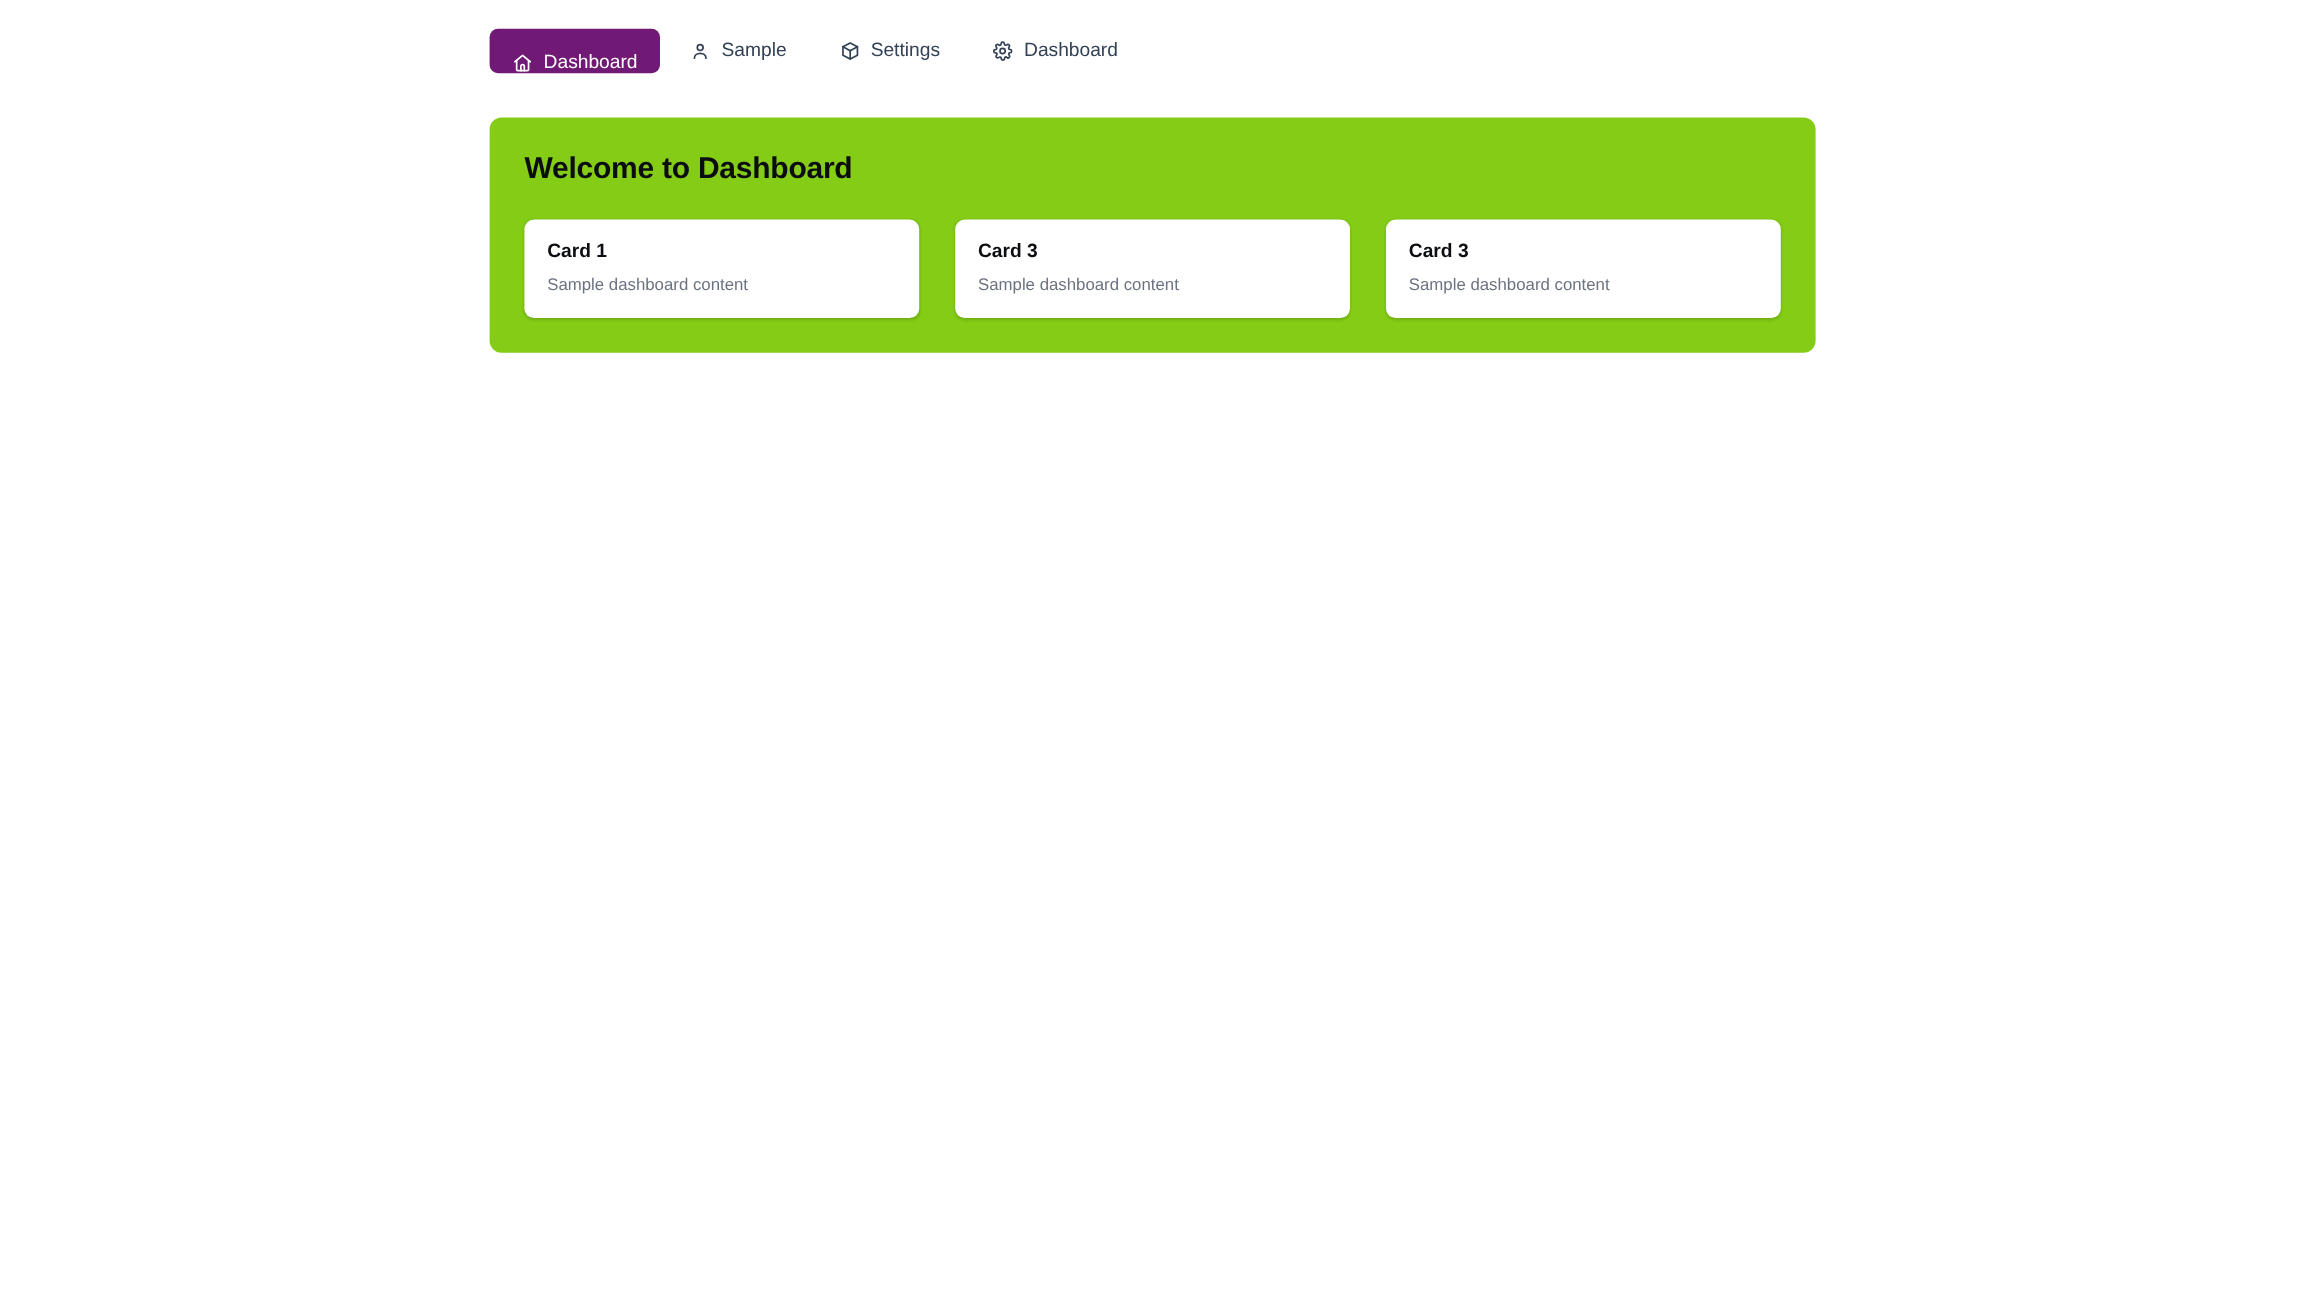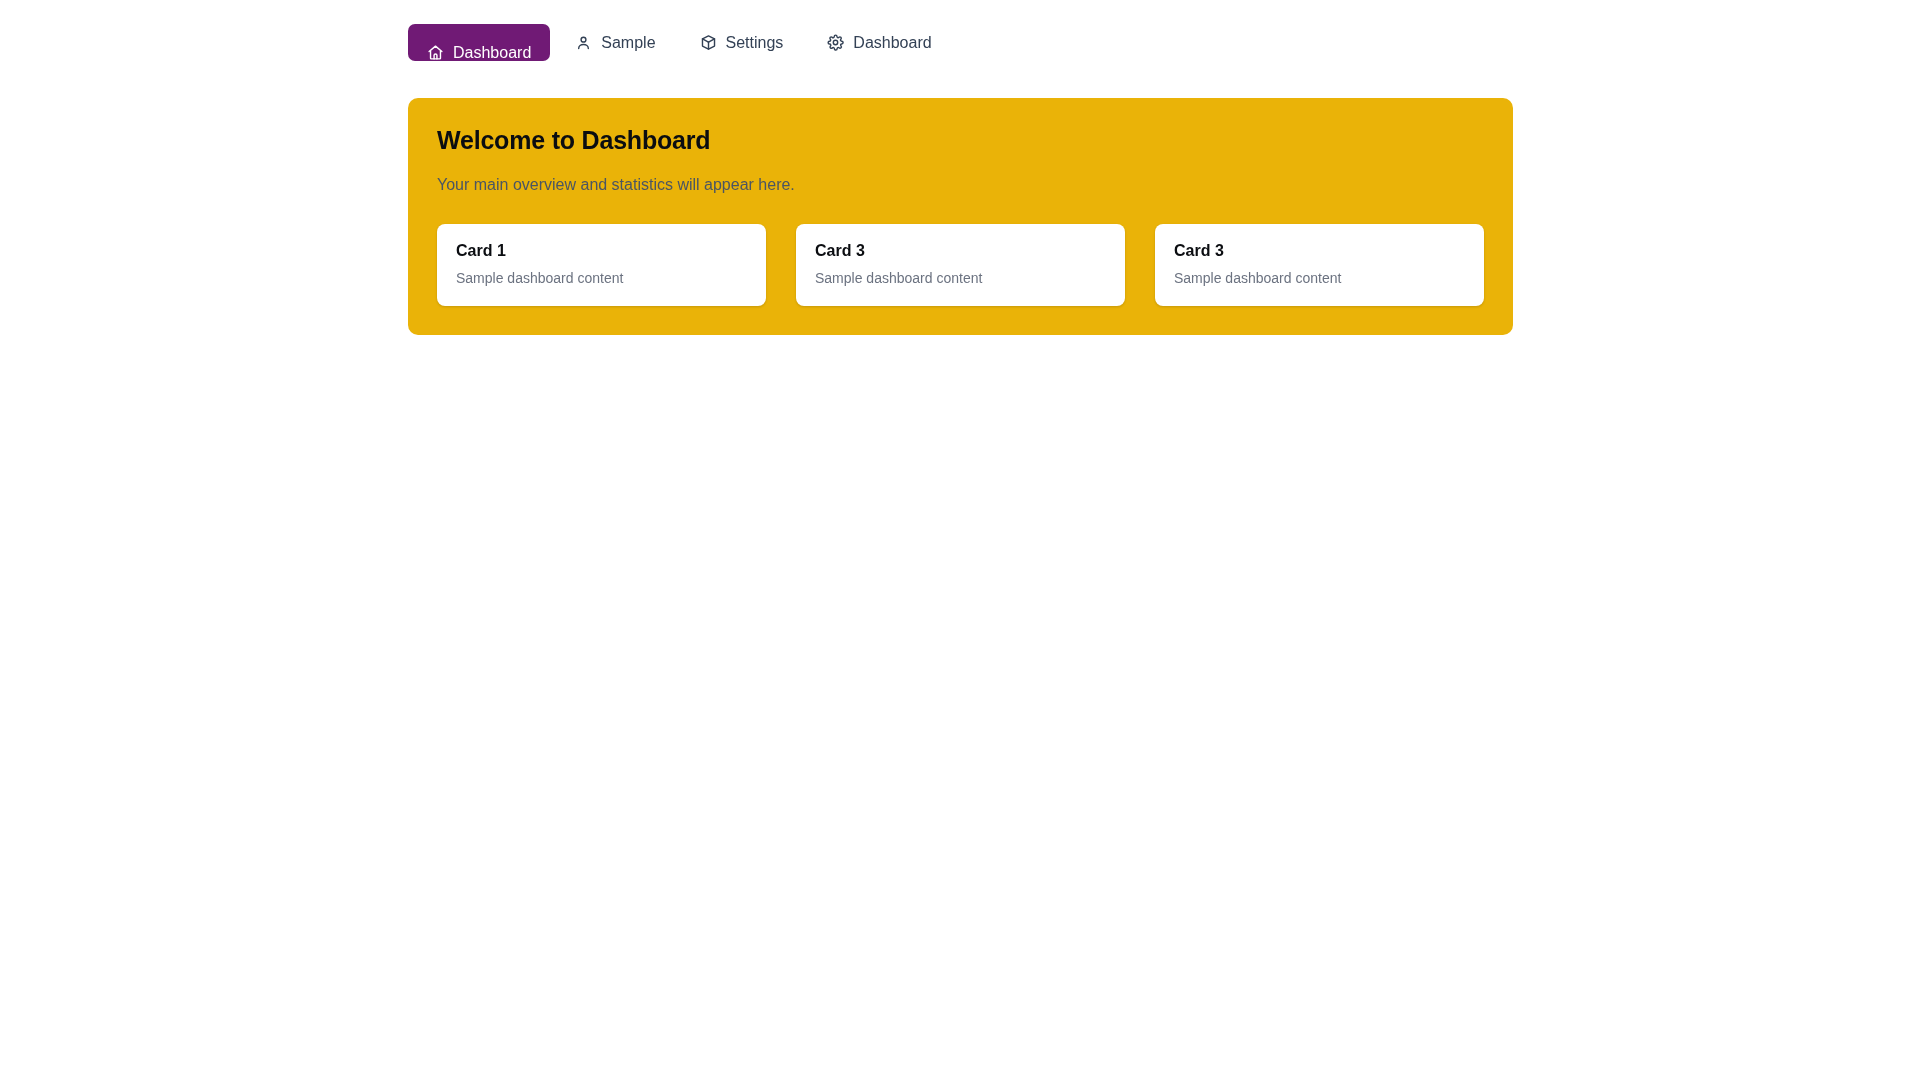--- a/index.html
+++ b/index.html
@@ -71,21 +71,21 @@
   }
 
   .tab .tab-label { display: inline-block; }
 
   
   .panel {
     position: absolute;
     left: 408px;
     top: 98px;
     width: 1105px;
-    background: #eab308;
+    background: #84cc16;
     border-radius: 10px;
     padding: 27px 29px 29px 29px;
   }
 
   .panel-title {
     font-family: "Liberation Sans", sans-serif;
     font-size: 25px;
     font-weight: bold;
     color: #0b0d11;
     line-height: 1.2;
@@ -182,21 +182,20 @@
         </svg>
       </span>
       <span class="tab-label">Dashboard</span>
     </button>
 
   </nav>
 
   <section class="panel">
 
     <h1 class="panel-title">Welcome to Dashboard</h1>
-    <p class="panel-subtitle">Your main overview and statistics will appear here.</p>
 
     <div class="cards">
 
       <div class="card">
         <div class="card-title">Card 1</div>
         <div class="card-body">Sample dashboard content</div>
       </div>
 
       <div class="card">
         <div class="card-title">Card 3</div>

